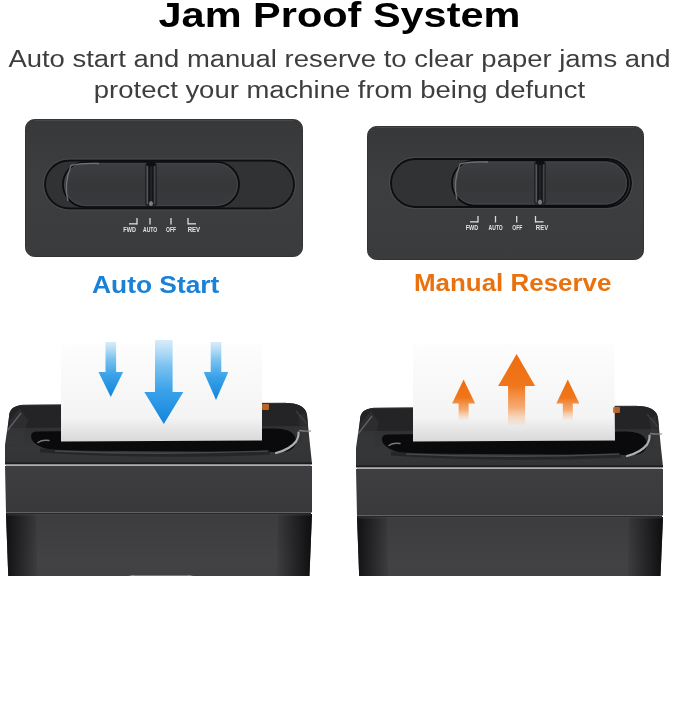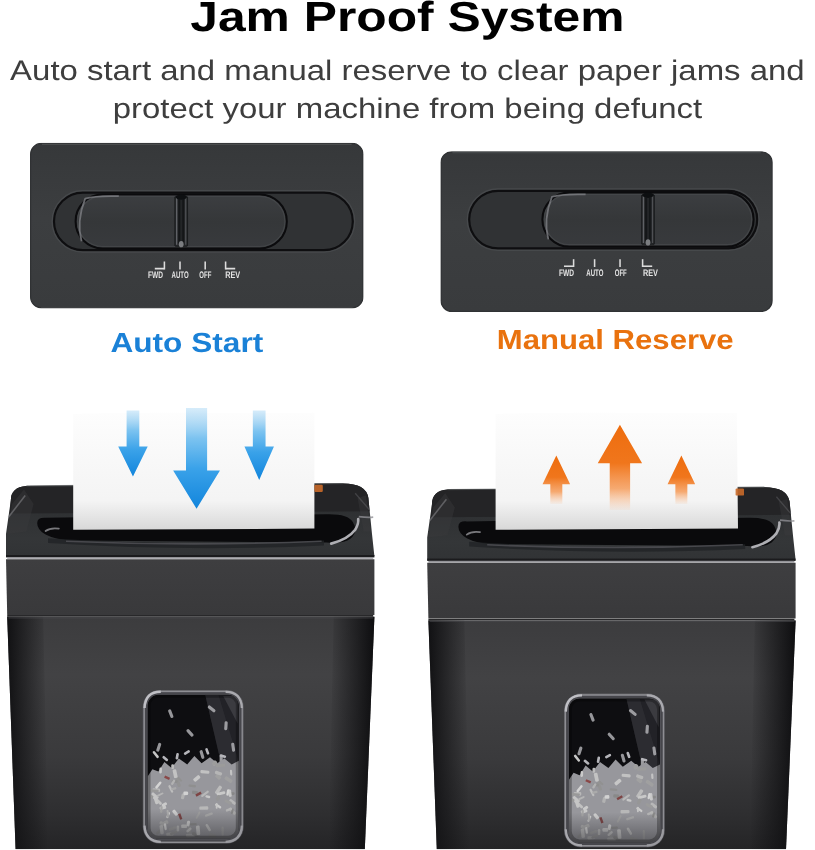--- a/index.html
+++ b/index.html
@@ -1,15 +1,15 @@
 <!DOCTYPE html>
 <html><head><meta charset="utf-8"><style>
 *{margin:0;padding:0;box-sizing:border-box}
 html,body{background:#fff}
-#page{position:relative;width:679px;height:708px;background:#fff;overflow:hidden;font-family:"Liberation Sans",sans-serif}
+#page{position:relative;width:679px;height:576px;background:#fff;overflow:hidden;font-family:"Liberation Sans",sans-serif}
 .title{position:absolute;top:-6px;left:0;width:679px;text-align:center;font-size:35px;font-weight:bold;color:#000;line-height:1.2;transform:scaleX(1.185);transform-origin:50% 50%}
 .sub{position:absolute;top:44px;left:0;width:679px;text-align:center;font-size:23.5px;color:#3e3e3e;line-height:31px;transform:scaleX(1.168);transform-origin:50% 50%}
 .panel{position:absolute}
 .shred{position:absolute}
 .lab{position:absolute;font-weight:bold;font-size:23px;line-height:23px;transform-origin:0 50%}
 .blue{color:#1a81d7}
 .orange{color:#e9720e}
 </style></head>
 <body>
 <div id="page">

